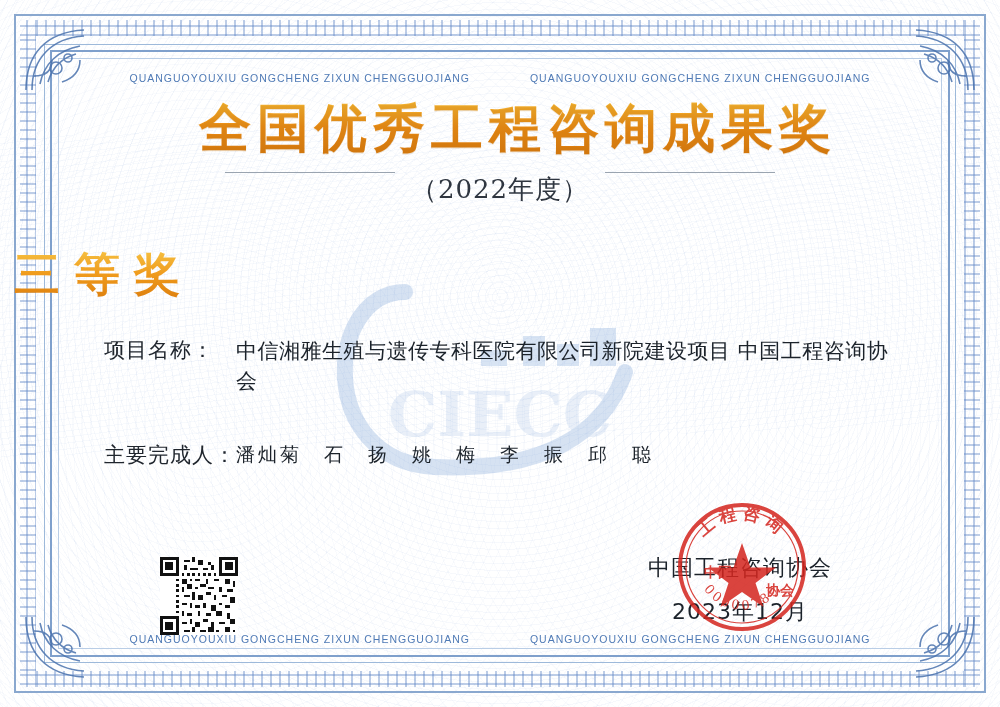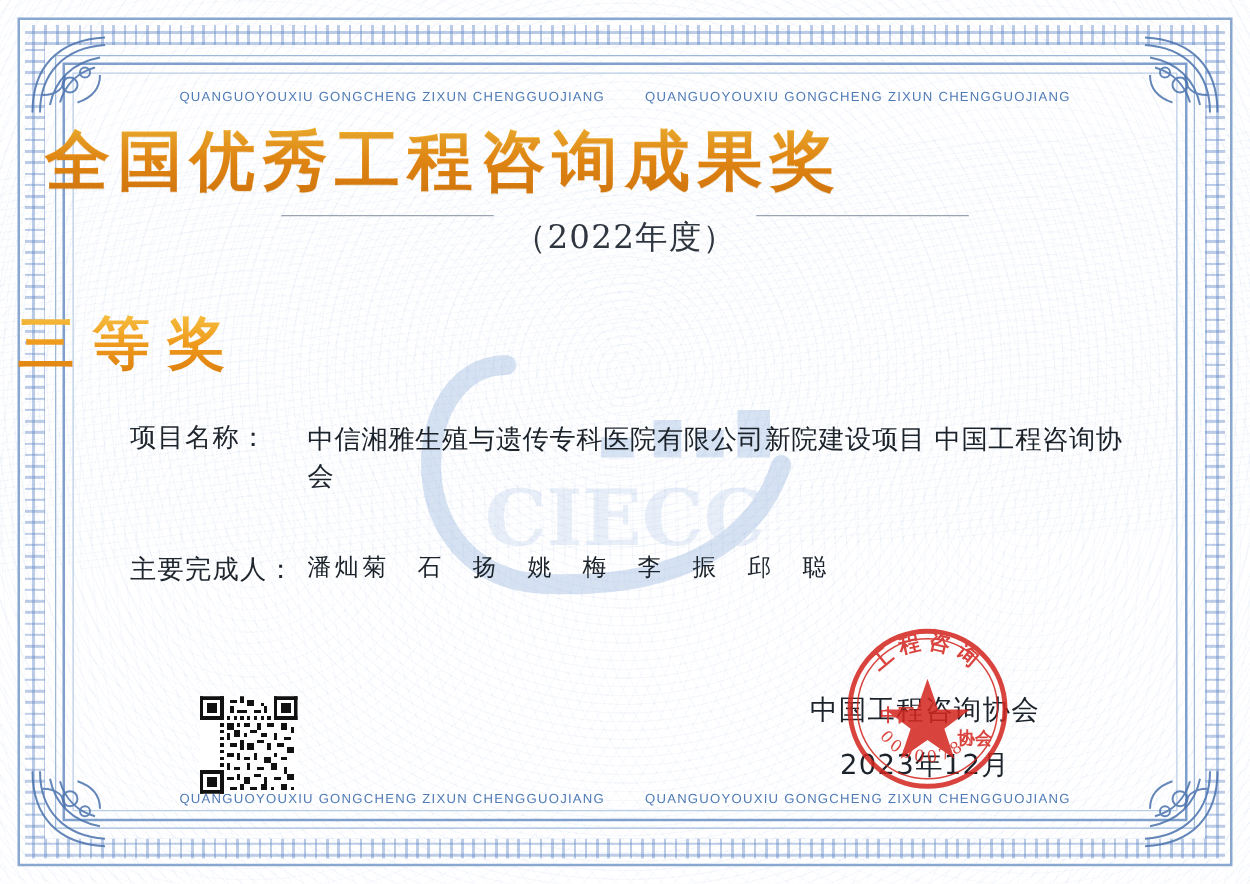--- a/index.html
+++ b/index.html
@@ -134,28 +134,28 @@
     text-align: center;
     font-size: 10.5px;
     letter-spacing: 1.0px;
     color: #4f7ab5;
     font-family: "Liberation Sans", sans-serif;
     white-space: nowrap;
     overflow: hidden;
   }
   .microtext.top    { top: 72px; }
   .microtext.bottom { bottom: 62px; }
-  .microtext span { margin: 0 14px; }
+  .microtext span { margin: 0 28px; }
 
   
   .title {
     position: absolute;
     left: 0; right: 0;
     top: 94px;
-    text-align: left;
+    text-align: center;
     font-family: "DejaVu Serif", serif;
     font-weight: 700;
     font-size: 52px;
     letter-spacing: 6px;
     background: linear-gradient(180deg, #f6c03a 0%, #e98a13 48%, #d2720a 100%);
     -webkit-background-clip: text;
             background-clip: text;
     color: transparent;
     text-shadow: 0 1px 0 rgba(180,110,20,0.18);
     padding-left: 36px;
@@ -201,21 +201,20 @@
   .fields {
     position: absolute;
     left: 104px;
     right: 100px;
     top: 336px;
   }
   .field-row {
     display: flex;
     align-items: flex-start;
     margin-bottom: 22px;
-    gap: 10px;
   }
   .field-label {
     flex: 0 0 auto;
     width: 132px;
     font-size: 21px;
     color: #20262e;
     font-family: "DejaVu Sans", sans-serif;
     letter-spacing: 1px;
     white-space: nowrap;
   }

